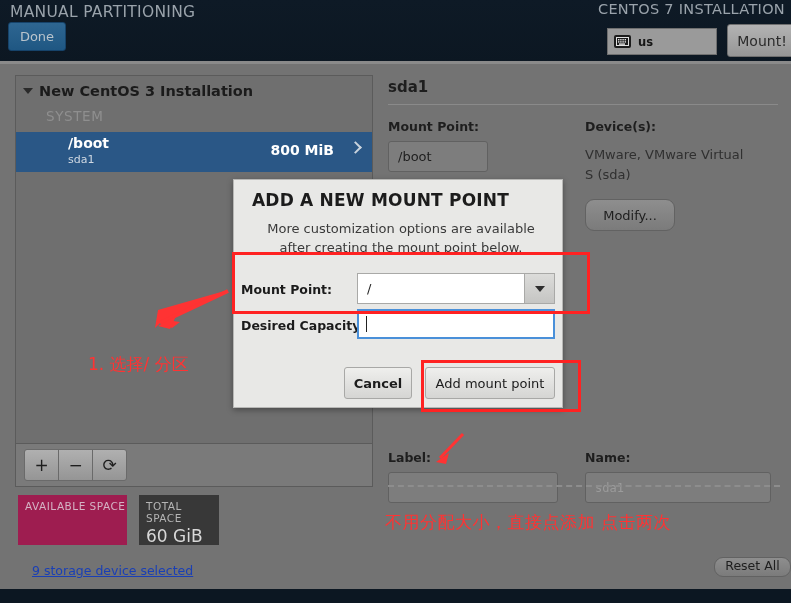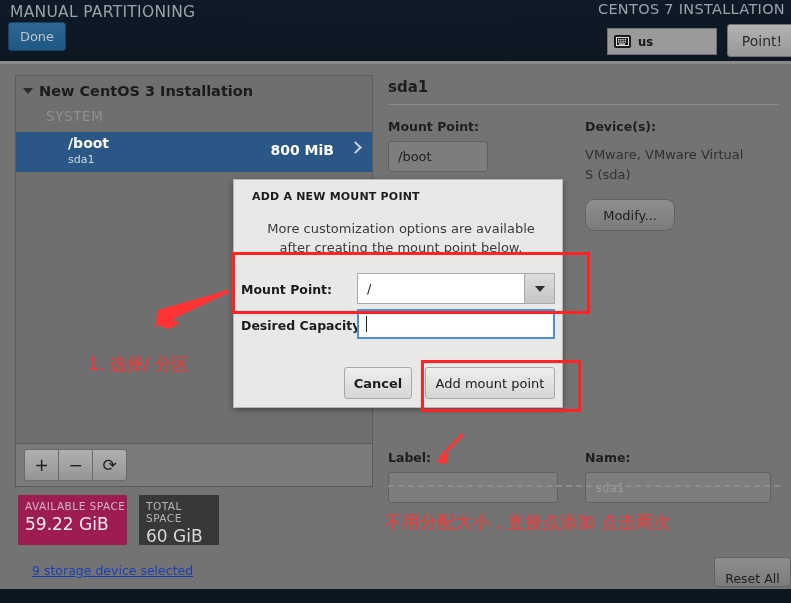--- a/index.html
+++ b/index.html
@@ -158,40 +158,40 @@
     background: linear-gradient(180deg,#8e8e8e 0%,#7b7b7b 100%);
     border: 1px solid #626262; border-radius: 3px;
     display: flex; align-items: center; justify-content: center;
     font-size: 13px; color: #1e1e1e; cursor: pointer;
   }
   .dashed-rule {
     position: absolute; left: 388px; top: 485px; width: 392px;
     border-top: 2px dashed #8d8d8d;
   }
   .reset-btn {
-    position: absolute; left: 714px; top: 557px; width: 77px; height: 30px;
+    position: absolute; left: 714px; top: 557px; width: 77px; height: 20px;
     background: linear-gradient(180deg,#8e8e8e 0%,#7b7b7b 100%);
-    border: 1px solid #626262; border-radius: 3px;
-    display: flex; align-items: flex-end; justify-content: center;
+    border: 1px solid #626262; border-radius: 9px;
+    display: flex; align-items: flex-start; justify-content: center;
     font-size: 12.5px; color: #1e1e1e; cursor: pointer;
   }
   .bottom-bar {
     position: absolute; left: 0; bottom: 0; width: 791px; height: 14px;
     background: #0c1722;
   }
 
   
   .dialog {
     position: absolute; left: 233px; top: 179px; width: 330px; height: 229px;
     background: #e8e8e6; border: 1px solid #b7b7b5;
     box-shadow: 0 2px 6px rgba(0,0,0,.35);
   }
   .dlg-title {
     position: absolute; left: 18px; top: 10px;
-    font-size: 11px; font-weight: bold; color: #1c1c1c; letter-spacing: .2px;
+    font-size: 17px; font-weight: bold; color: #1c1c1c; letter-spacing: .2px;
   }
   .dlg-sub {
     position: absolute; left: 33px; top: 40px; width: 268px;
     font-size: 13px; color: #3a3a3a; text-align: center; line-height: 1.45;
   }
   .dlg-row { position: absolute; display: flex; align-items: center; }
   .dlg-field-label { font-size: 12.5px; font-weight: bold; color: #1b1b1b; }
   .combo {
     position: absolute; left: 357px; top: 273px; width: 198px; height: 31px;
     display: flex;
@@ -267,21 +267,21 @@
               <rect x="4.2" y="4.2" width="1.4" height="1.4"></rect>
             <rect x="6.4" y="4.2" width="1.4" height="1.4"></rect>
               <rect x="8.6" y="4.2" width="1.4" height="1.4"></rect>
             <rect x="3" y="6.4" width="6" height="1.4"></rect>
           </g>
         </svg>
       </span>
       <span class="kbd-label">us</span>
     </div>
     <div class="help-btn">
-      <span>Point!</span>
+      <span>Mount!</span>
     </div>
   </div>
 
   <div class="left-panel">
     <div class="group-header">
       <span class="tri-down"></span>
       <span>New CentOS 3 Installation</span>
     </div>
     <div class="sys-label">SYSTEM</div>
 
@@ -302,21 +302,20 @@
         <span>−</span>
       </div>
       <div class="tb-btn">
         <span>⟳</span>
       </div>
     </div>
   </div>
 
   <div class="space-box space-avail">
     <div class="space-cap">AVAILABLE SPACE</div>
-    <div class="space-val">59.22 GiB</div>
   </div>
   <div class="space-box space-total">
     <div class="space-cap">TOTAL SPACE</div>
     <div class="space-val">60 GiB</div>
   </div>
   <div class="storage-link">9 storage device selected</div>
 
   <div class="details">
     <div class="det-title">sda1</div>
     <div class="det-rule"></div>

